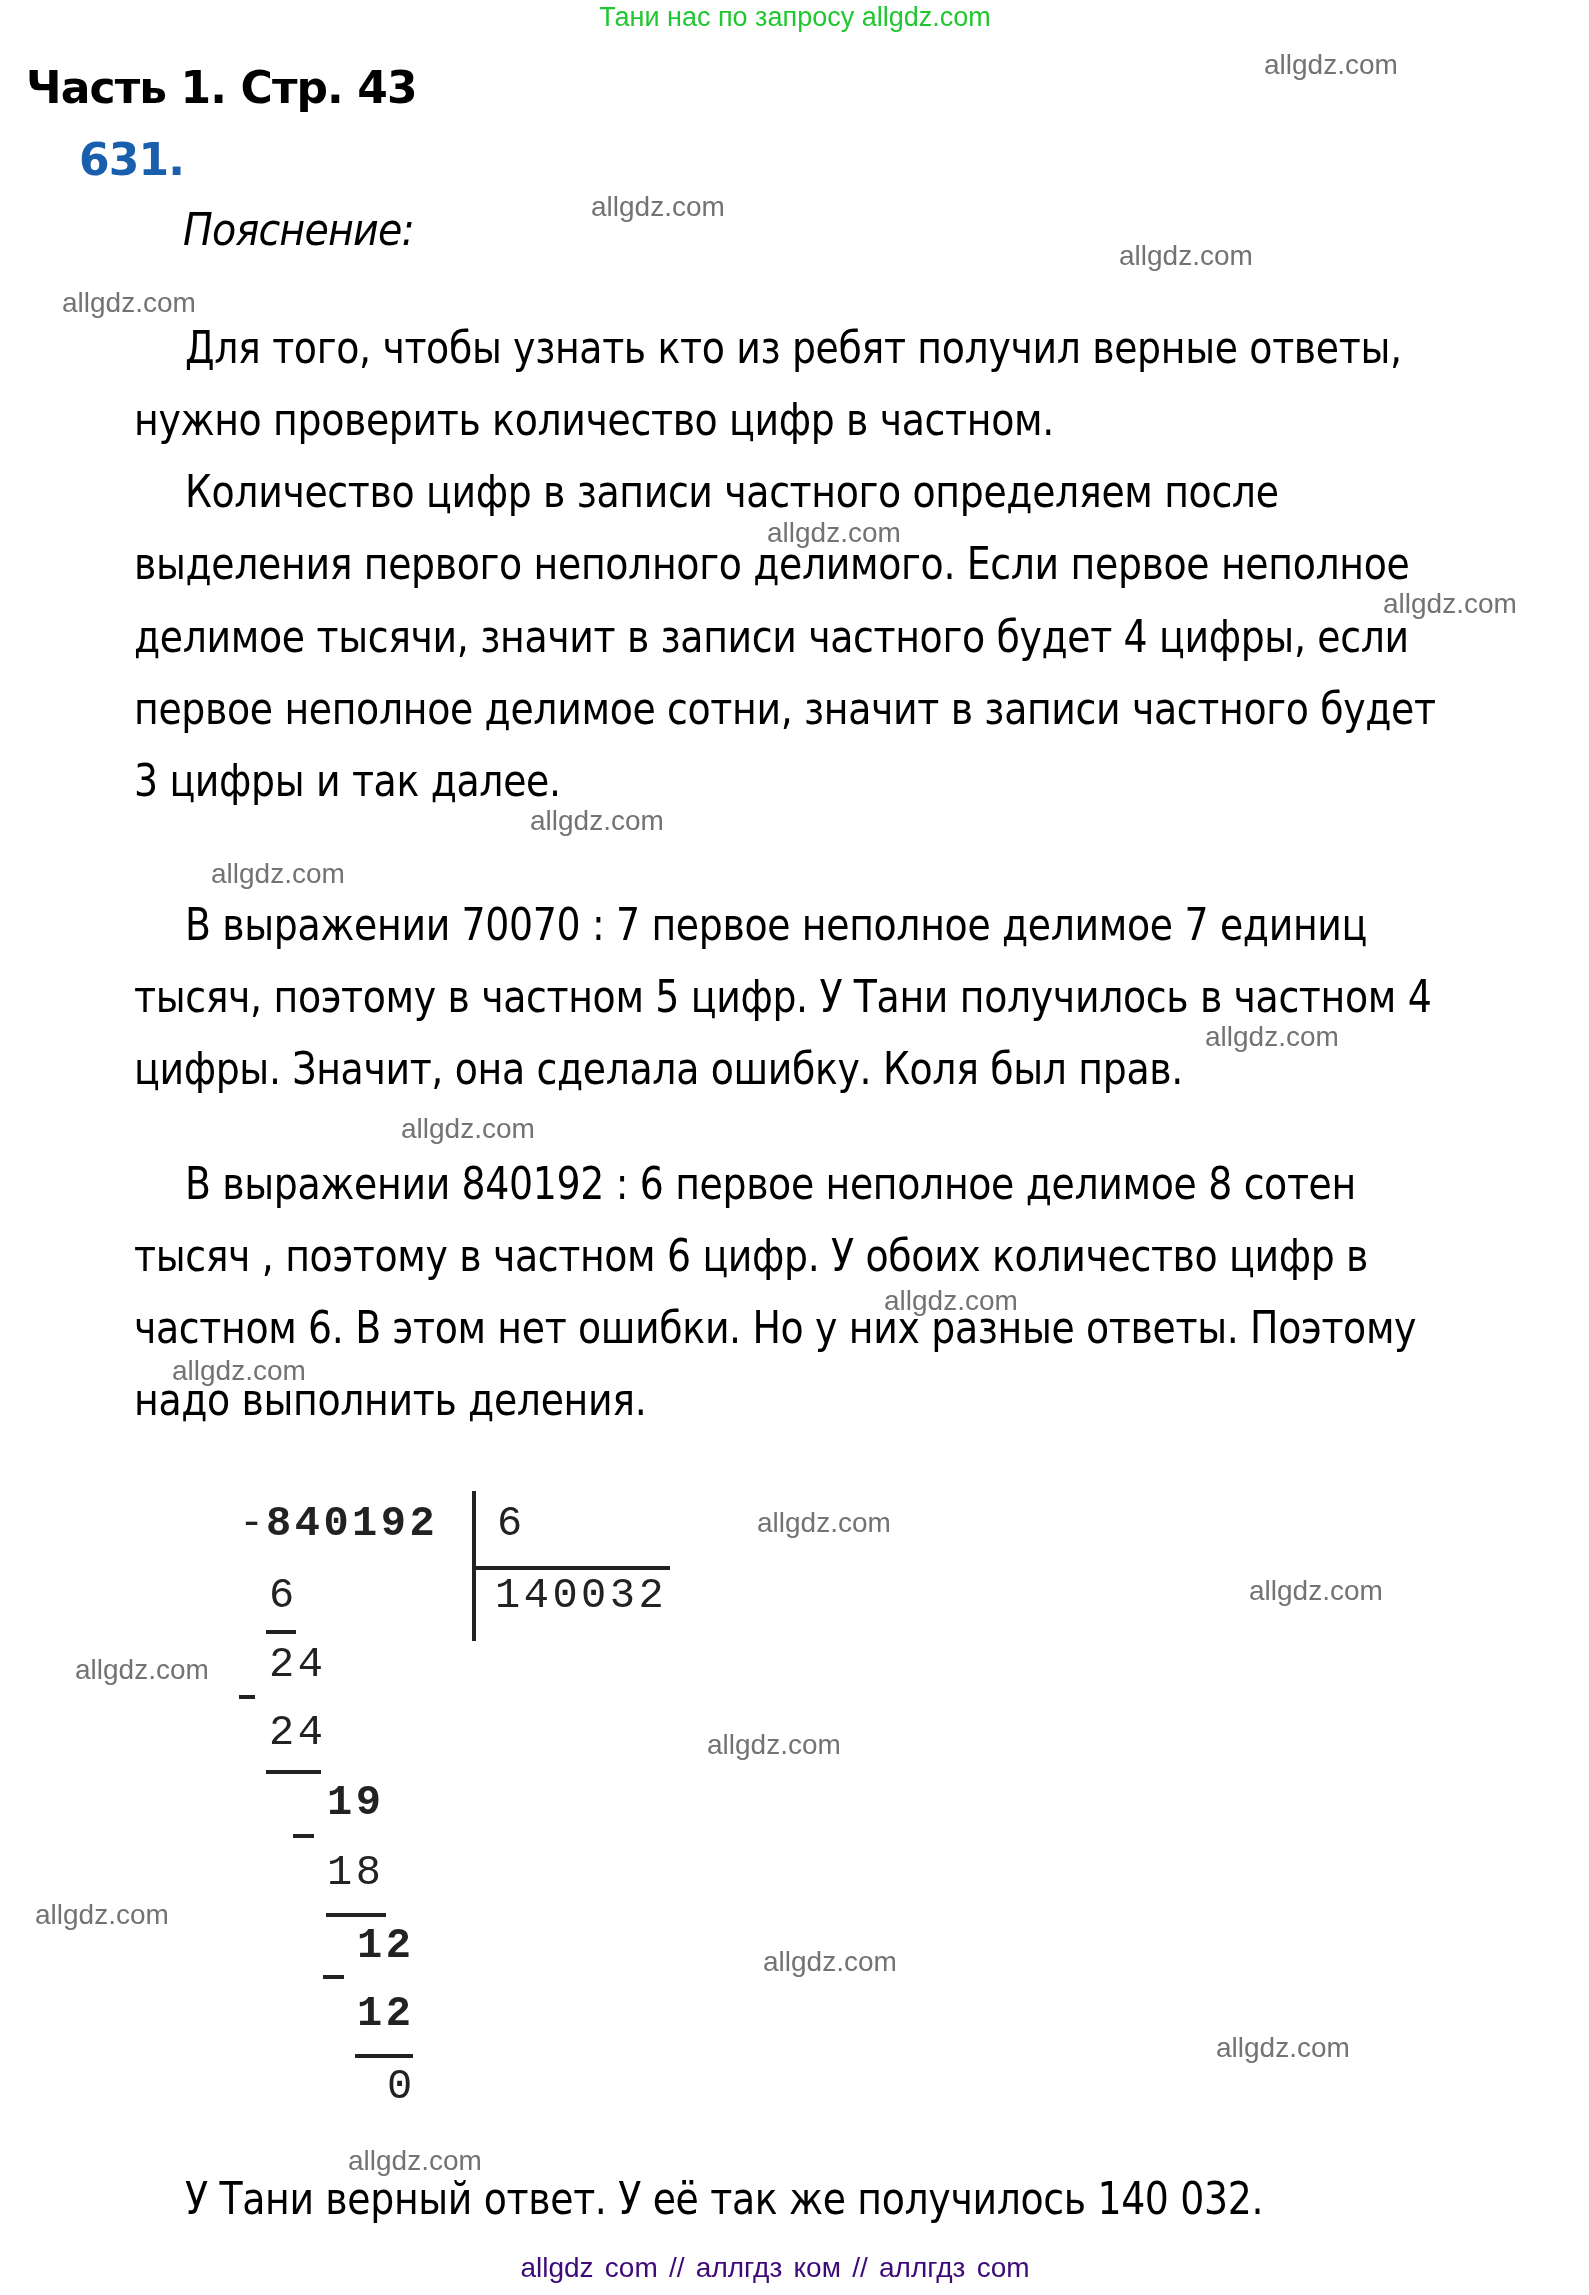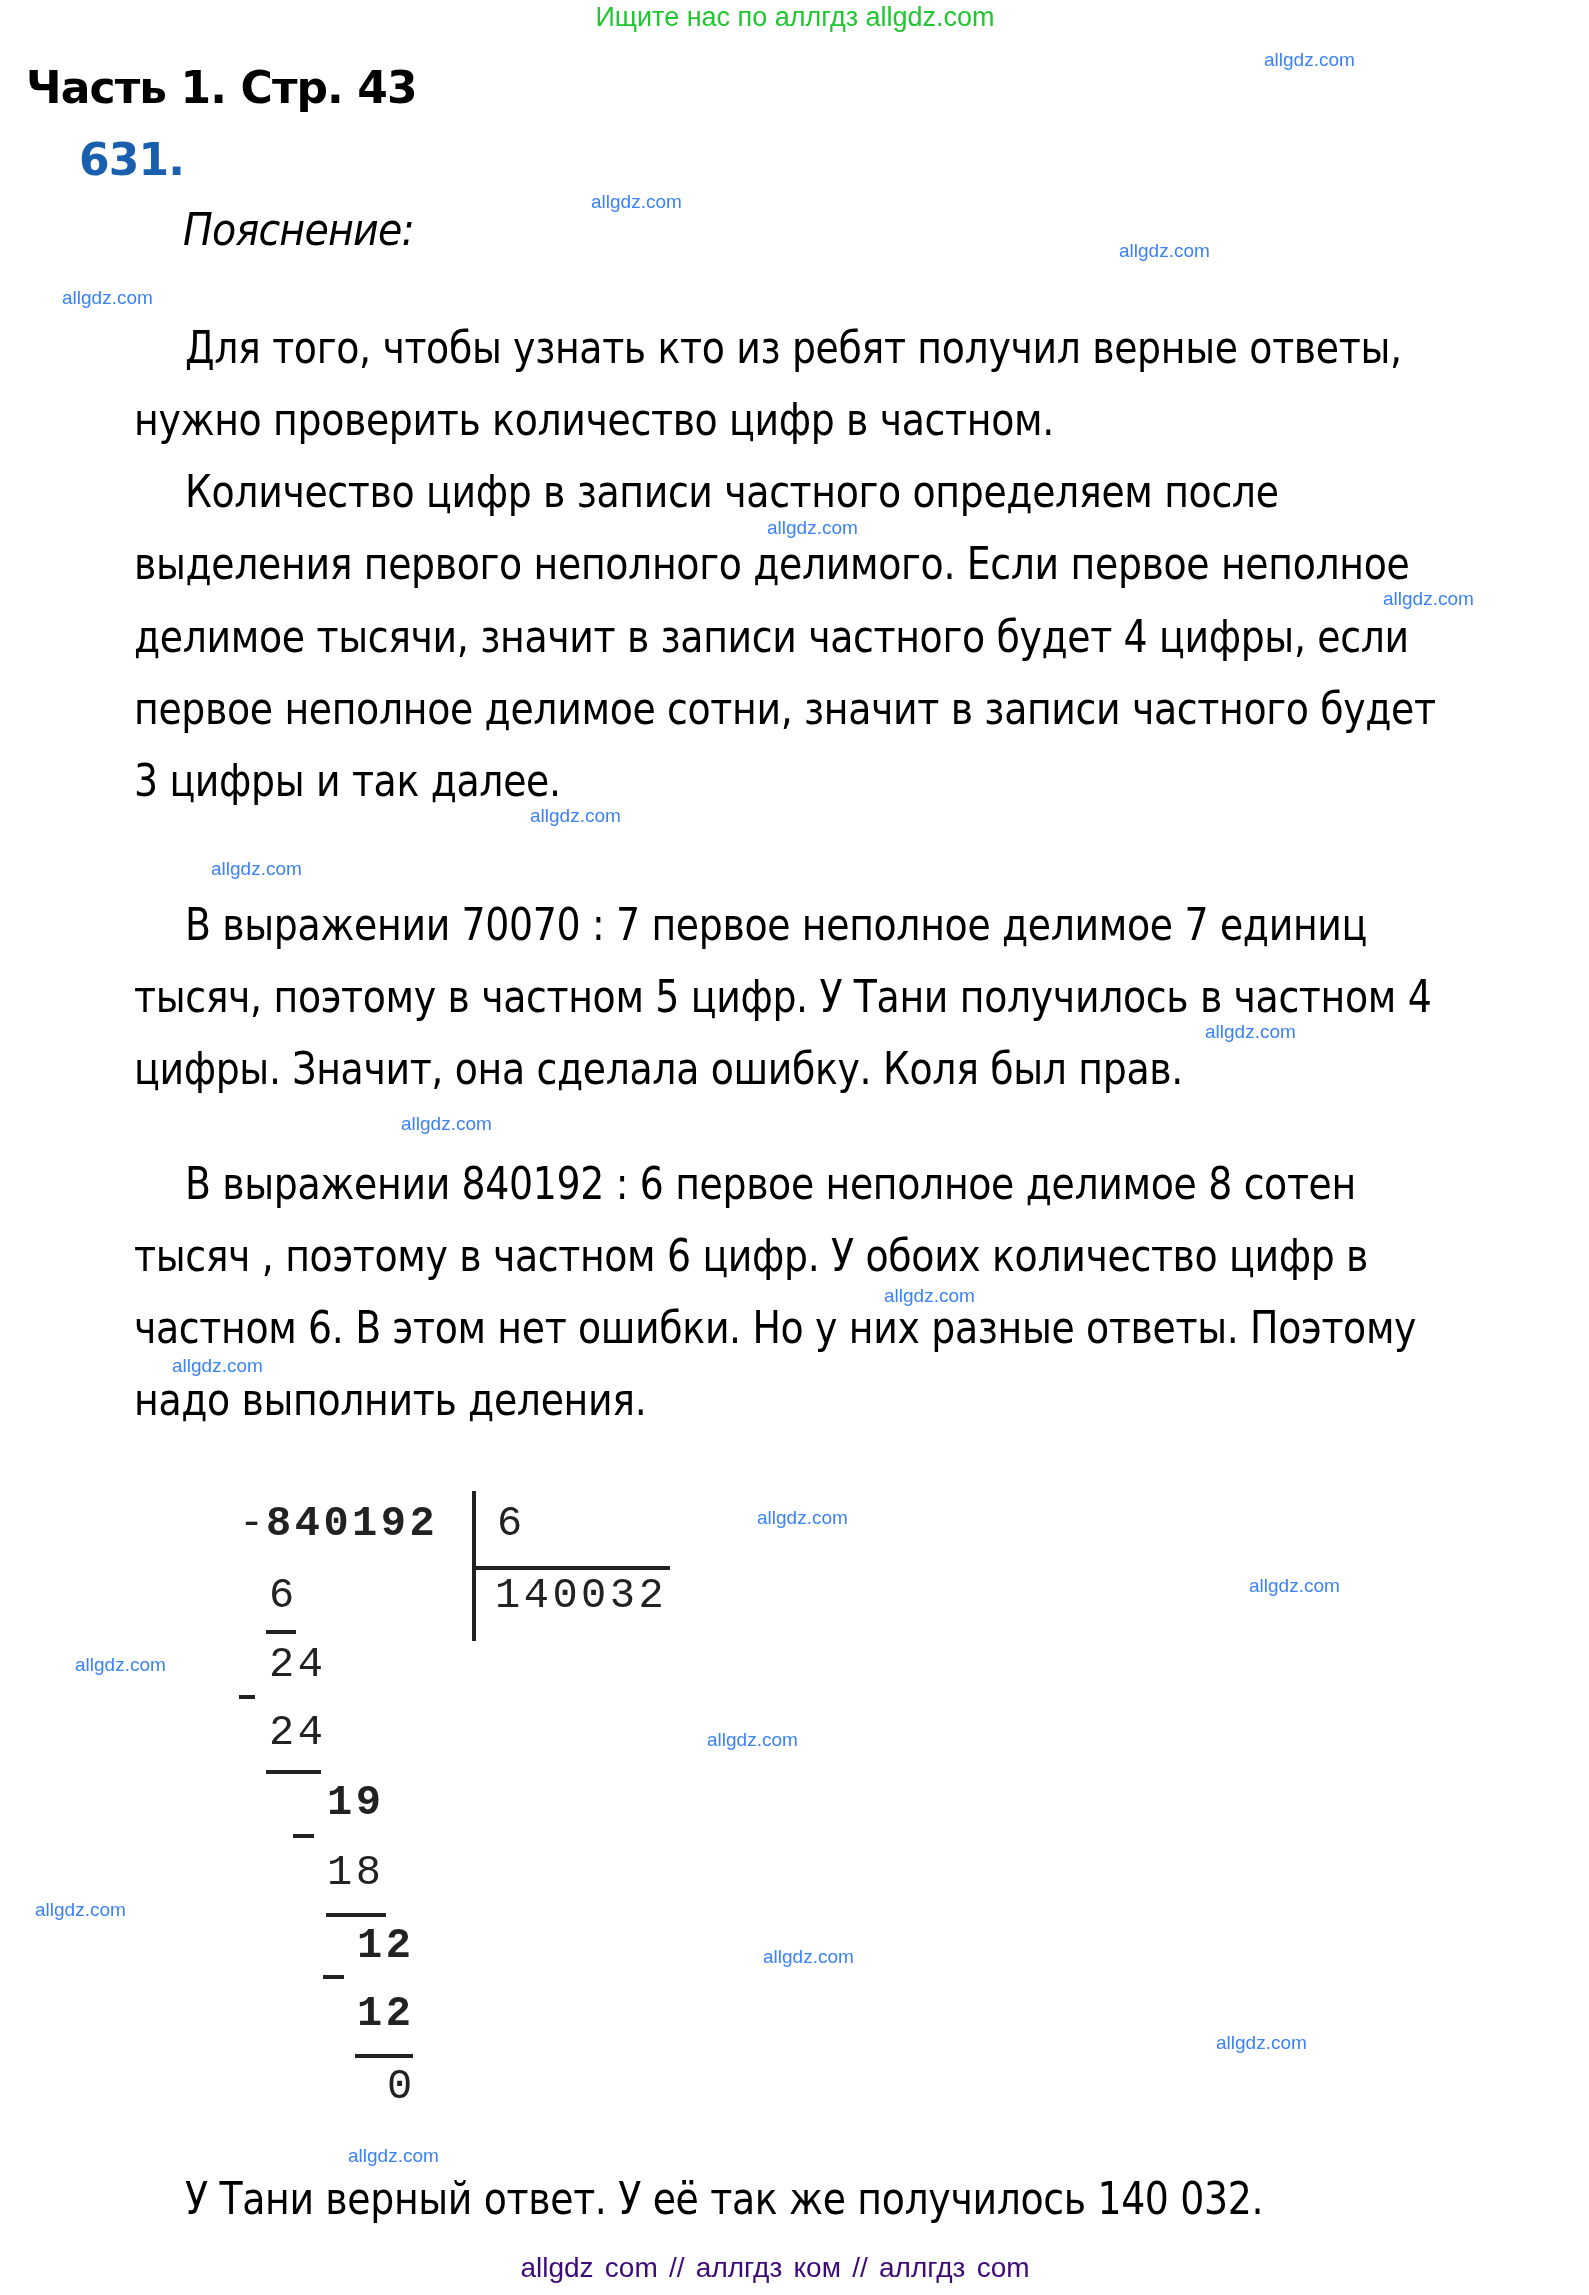--- a/index.html
+++ b/index.html
@@ -2,31 +2,31 @@
 <html style="font-size:14px"><head>
 <meta charset="utf-8">
 <style>
   html, body { margin:0; padding:0; background:#ffffff; }
   body { width:1590px; height:2295px; position:relative; overflow:hidden; font-family:"Liberation Sans", sans-serif; color:#000; }
   .abs { position:absolute; white-space:nowrap; }
   .banner { left:0; width:1590px; top:1.8px; text-align:center; color:#21c731; font-size:27px; font-family:"Liberation Sans", sans-serif; }
   .title { left:26px; top:62px; font-size:44px; font-weight:bold; font-family:"DejaVu Sans", sans-serif; letter-spacing:-0.9px; }
   .num { left:79px; top:134px; font-size:44px; font-weight:bold; color:#1a5fad; font-family:"DejaVu Sans", sans-serif; letter-spacing:-0.9px; }
   .expl { left:183px; top:204px; font-size:44px; font-style:italic; font-family:"DejaVu Sans", sans-serif; letter-spacing:-0.9px; transform:scaleX(0.9); transform-origin:left; }
-  .wm { font-size:19px; color:#3b82f6; font-family:"Liberation Sans", sans-serif; }
+  .wm { font-size:28px; color:#737373; font-family:"Liberation Sans", sans-serif; }
   .line { font-size:44px; font-family:"DejaVu Sans", sans-serif; letter-spacing:-0.4px; transform:scaleX(0.86); transform-origin:left; }
   .mono { font-family:"Liberation Mono", monospace; font-size:42px; color:#222; letter-spacing:3.5px; }
   .hline { position:absolute; background:#222; height:3.5px; }
   .vline { position:absolute; background:#222; width:3.5px; }
   .footer { left:0; width:1550px; top:2252px; text-align:center; color:#3d0a78; font-size:28px; font-family:"Liberation Sans", sans-serif; word-spacing:3.5px; }
 </style>
 </head>
 <body>
 
-<div class="abs banner">Ищите нас по аллгдз allgdz.com</div>
+<div class="abs banner">Тани нас по запросу allgdz.com</div>
 
 <div class="abs title">Часть 1. Стр. 43</div>
 <div class="abs num">631.</div>
 <div class="abs expl">Пояснение:</div>
 
 <div class="abs wm" style="left:1264px;top:49px;">allgdz.com</div>
 <div class="abs wm" style="left:591px;top:191px;">allgdz.com</div>
 <div class="abs wm" style="left:1119px;top:240px;">allgdz.com</div>
 <div class="abs wm" style="left:62px;top:287px;">allgdz.com</div>
 <div class="abs wm" style="left:767px;top:517px;">allgdz.com</div>

